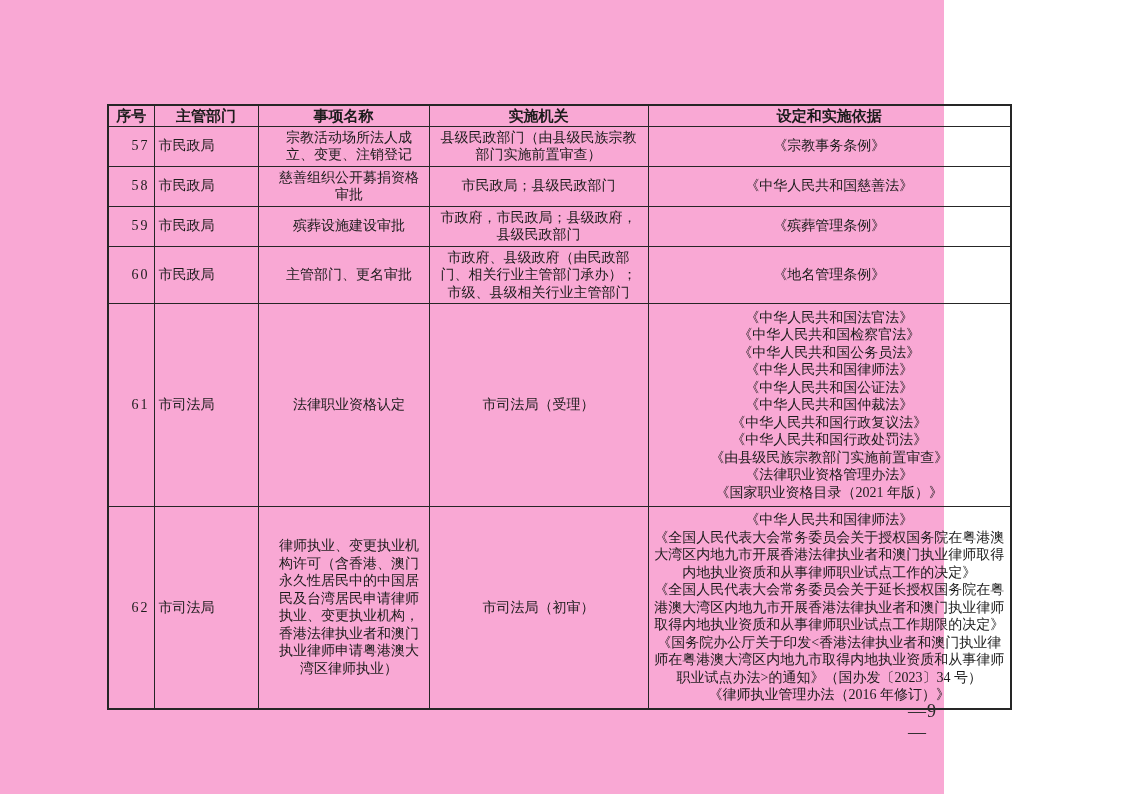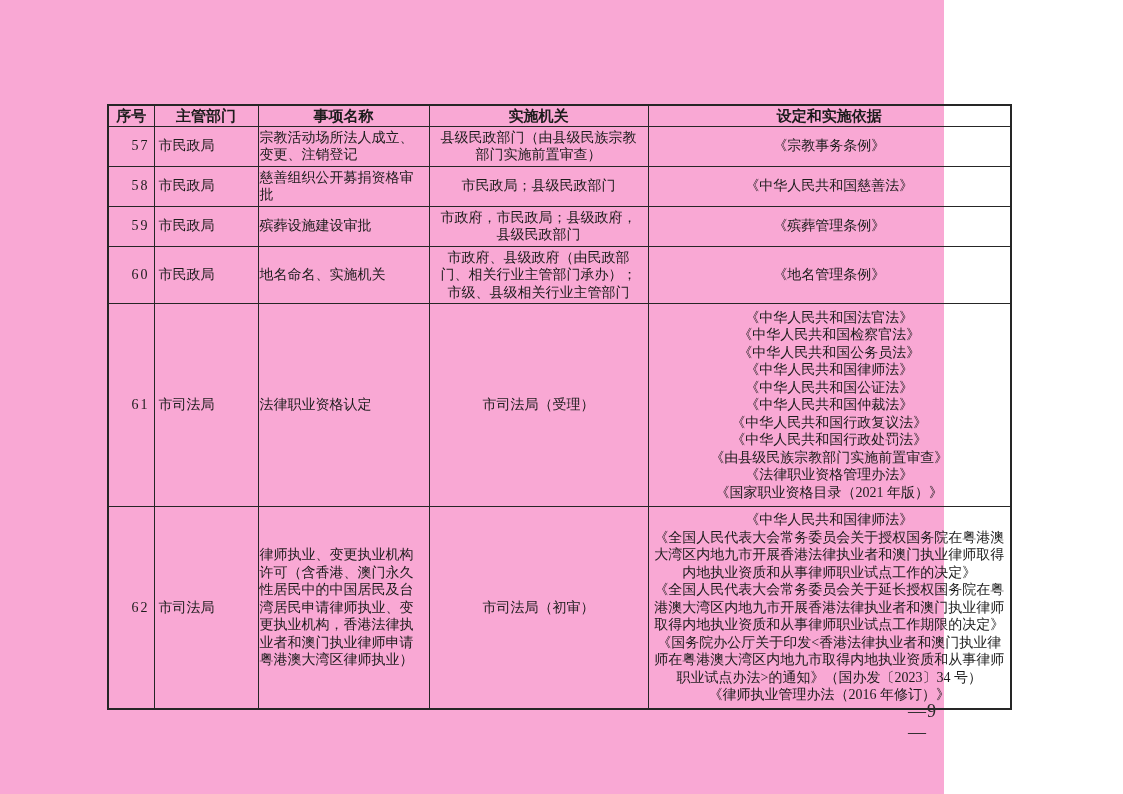--- a/index.html
+++ b/index.html
@@ -38,21 +38,21 @@
     line-height: 18px;
   }
   .doc-table td {
     font-size: 14px;
     line-height: 17.5px;
     vertical-align: middle;
     padding: 2px 4px;
   }
   td.no   { text-align: right; letter-spacing: 2px; font-family: "Liberation Serif","DejaVu Serif",serif; }
   td.dept { text-align: left; }
-  td.item { text-align: left; padding-left: 1px; padding-right: 5px; }
+  td.item { text-align: center; padding-left: 16px; padding-right: 5px; }
   td.agency { text-align: center; padding-left: 5px; padding-right: 5px; }
   td.basis { text-align: left; vertical-align: middle; padding: 4px 3px; }
   .basis-entry { text-align: center; }
   
   tbody tr:nth-child(1) { height: 38px; }
   tbody tr:nth-child(2) { height: 36px; }
   tbody tr:nth-child(3) { height: 32px; }
   tbody tr:nth-child(4) { height: 55px; }
   tbody tr:nth-child(5) { height: 203px; }
   tbody tr:nth-child(6) { height: 196px; }
@@ -110,21 +110,21 @@
           <td class="dept">市民政局</td>
           <td class="item">殡葬设施建设审批</td>
           <td class="agency">市政府，市民政局；县级政府，县级民政部门</td>
           <td class="basis">
             <div class="basis-entry">《殡葬管理条例》</div>
           </td>
         </tr>
         <tr>
           <td class="no">60</td>
           <td class="dept">市民政局</td>
-          <td class="item">地名命名、实施机关</td>
+          <td class="item">主管部门、更名审批</td>
           <td class="agency">市政府、县级政府（由民政部门、相关行业主管部门承办）；市级、县级相关行业主管部门</td>
           <td class="basis">
             <div class="basis-entry">《地名管理条例》</div>
           </td>
         </tr>
         <tr>
           <td class="no">61</td>
           <td class="dept">市司法局</td>
           <td class="item">法律职业资格认定</td>
           <td class="agency">市司法局（受理）</td>

